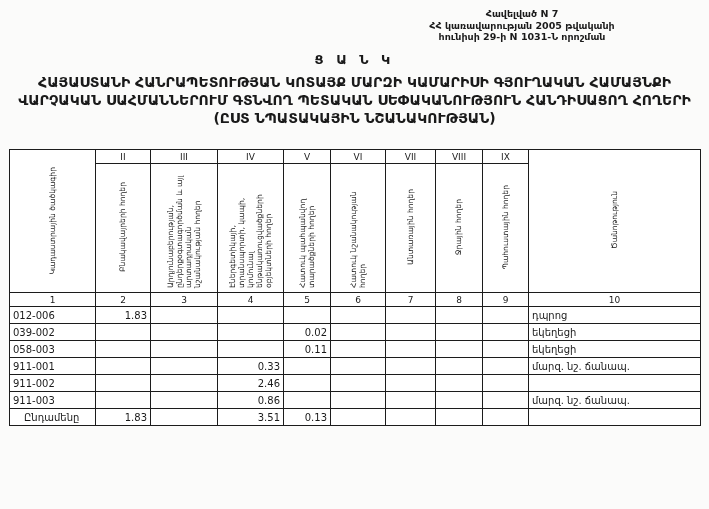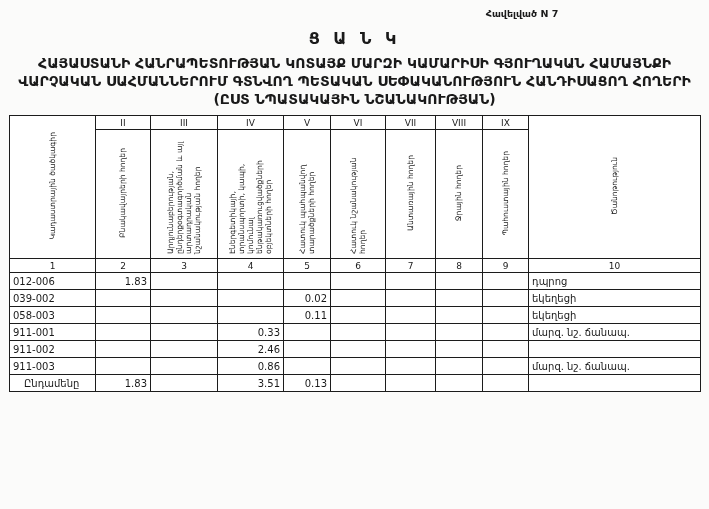--- a/index.html
+++ b/index.html
@@ -16,39 +16,39 @@
     width:320px;
     margin:2px 18px 0 auto;
     text-align:center;
     font-size:9.5px;
     font-weight:bold;
     line-height:1.22;
   }
 
   .doc-title{
     text-align:center;
-    font-size:16px;
+    font-size:13px;
     font-weight:bold;
     letter-spacing:4px;
     margin-top:9px;
   }
 
   .subtitle{
     text-align:center;
     font-size:14px;
     font-weight:bold;
     line-height:1.3;
     margin-top:6px;
   }
 
   table.grid{
     border-collapse:collapse;
     table-layout:fixed;
     width:691px;
-    margin-top:7px;
+    margin-top:22px;
   }
   table.grid td{
     border:1px solid #1c1c1c;
     padding:0 3px;
     font-size:10px;
     height:16px;
     overflow:hidden;
     white-space:nowrap;
     background:#fff;
   }
@@ -101,20 +101,22 @@
     margin-right:60px;
   }
 </style>
 </head>
 <body>
 
 <div class="page">
 
   <div class="annex">
     <div>Հավելված N 7</div>
+    <div>ՀՀ կառավարության 2005 թվականի</div>
+    <div>հունիսի 29-ի N 1031-Ն որոշման</div>
   </div>
 
   <div class="doc-title">Ց Ա Ն Կ</div>
 
   <div class="subtitle">
     <div>ՀԱՅԱՍՏԱՆԻ ՀԱՆՐԱՊԵՏՈՒԹՅԱՆ ԿՈՏԱՅՔ ՄԱՐԶԻ ԿԱՄԱՐԻՍԻ ԳՅՈՒՂԱԿԱՆ ՀԱՄԱՅՆՔԻ</div>
     <div>ՎԱՐՉԱԿԱՆ ՍԱՀՄԱՆՆԵՐՈՒՄ ԳՏՆՎՈՂ ՊԵՏԱԿԱՆ ՍԵՓԱԿԱՆՈՒԹՅՈՒՆ ՀԱՆԴԻՍԱՑՈՂ ՀՈՂԵՐԻ</div>
     <div>(ԸՍՏ ՆՊԱՏԱԿԱՅԻՆ ՆՇԱՆԱԿՈՒԹՅԱՆ)</div>
   </div>
 

